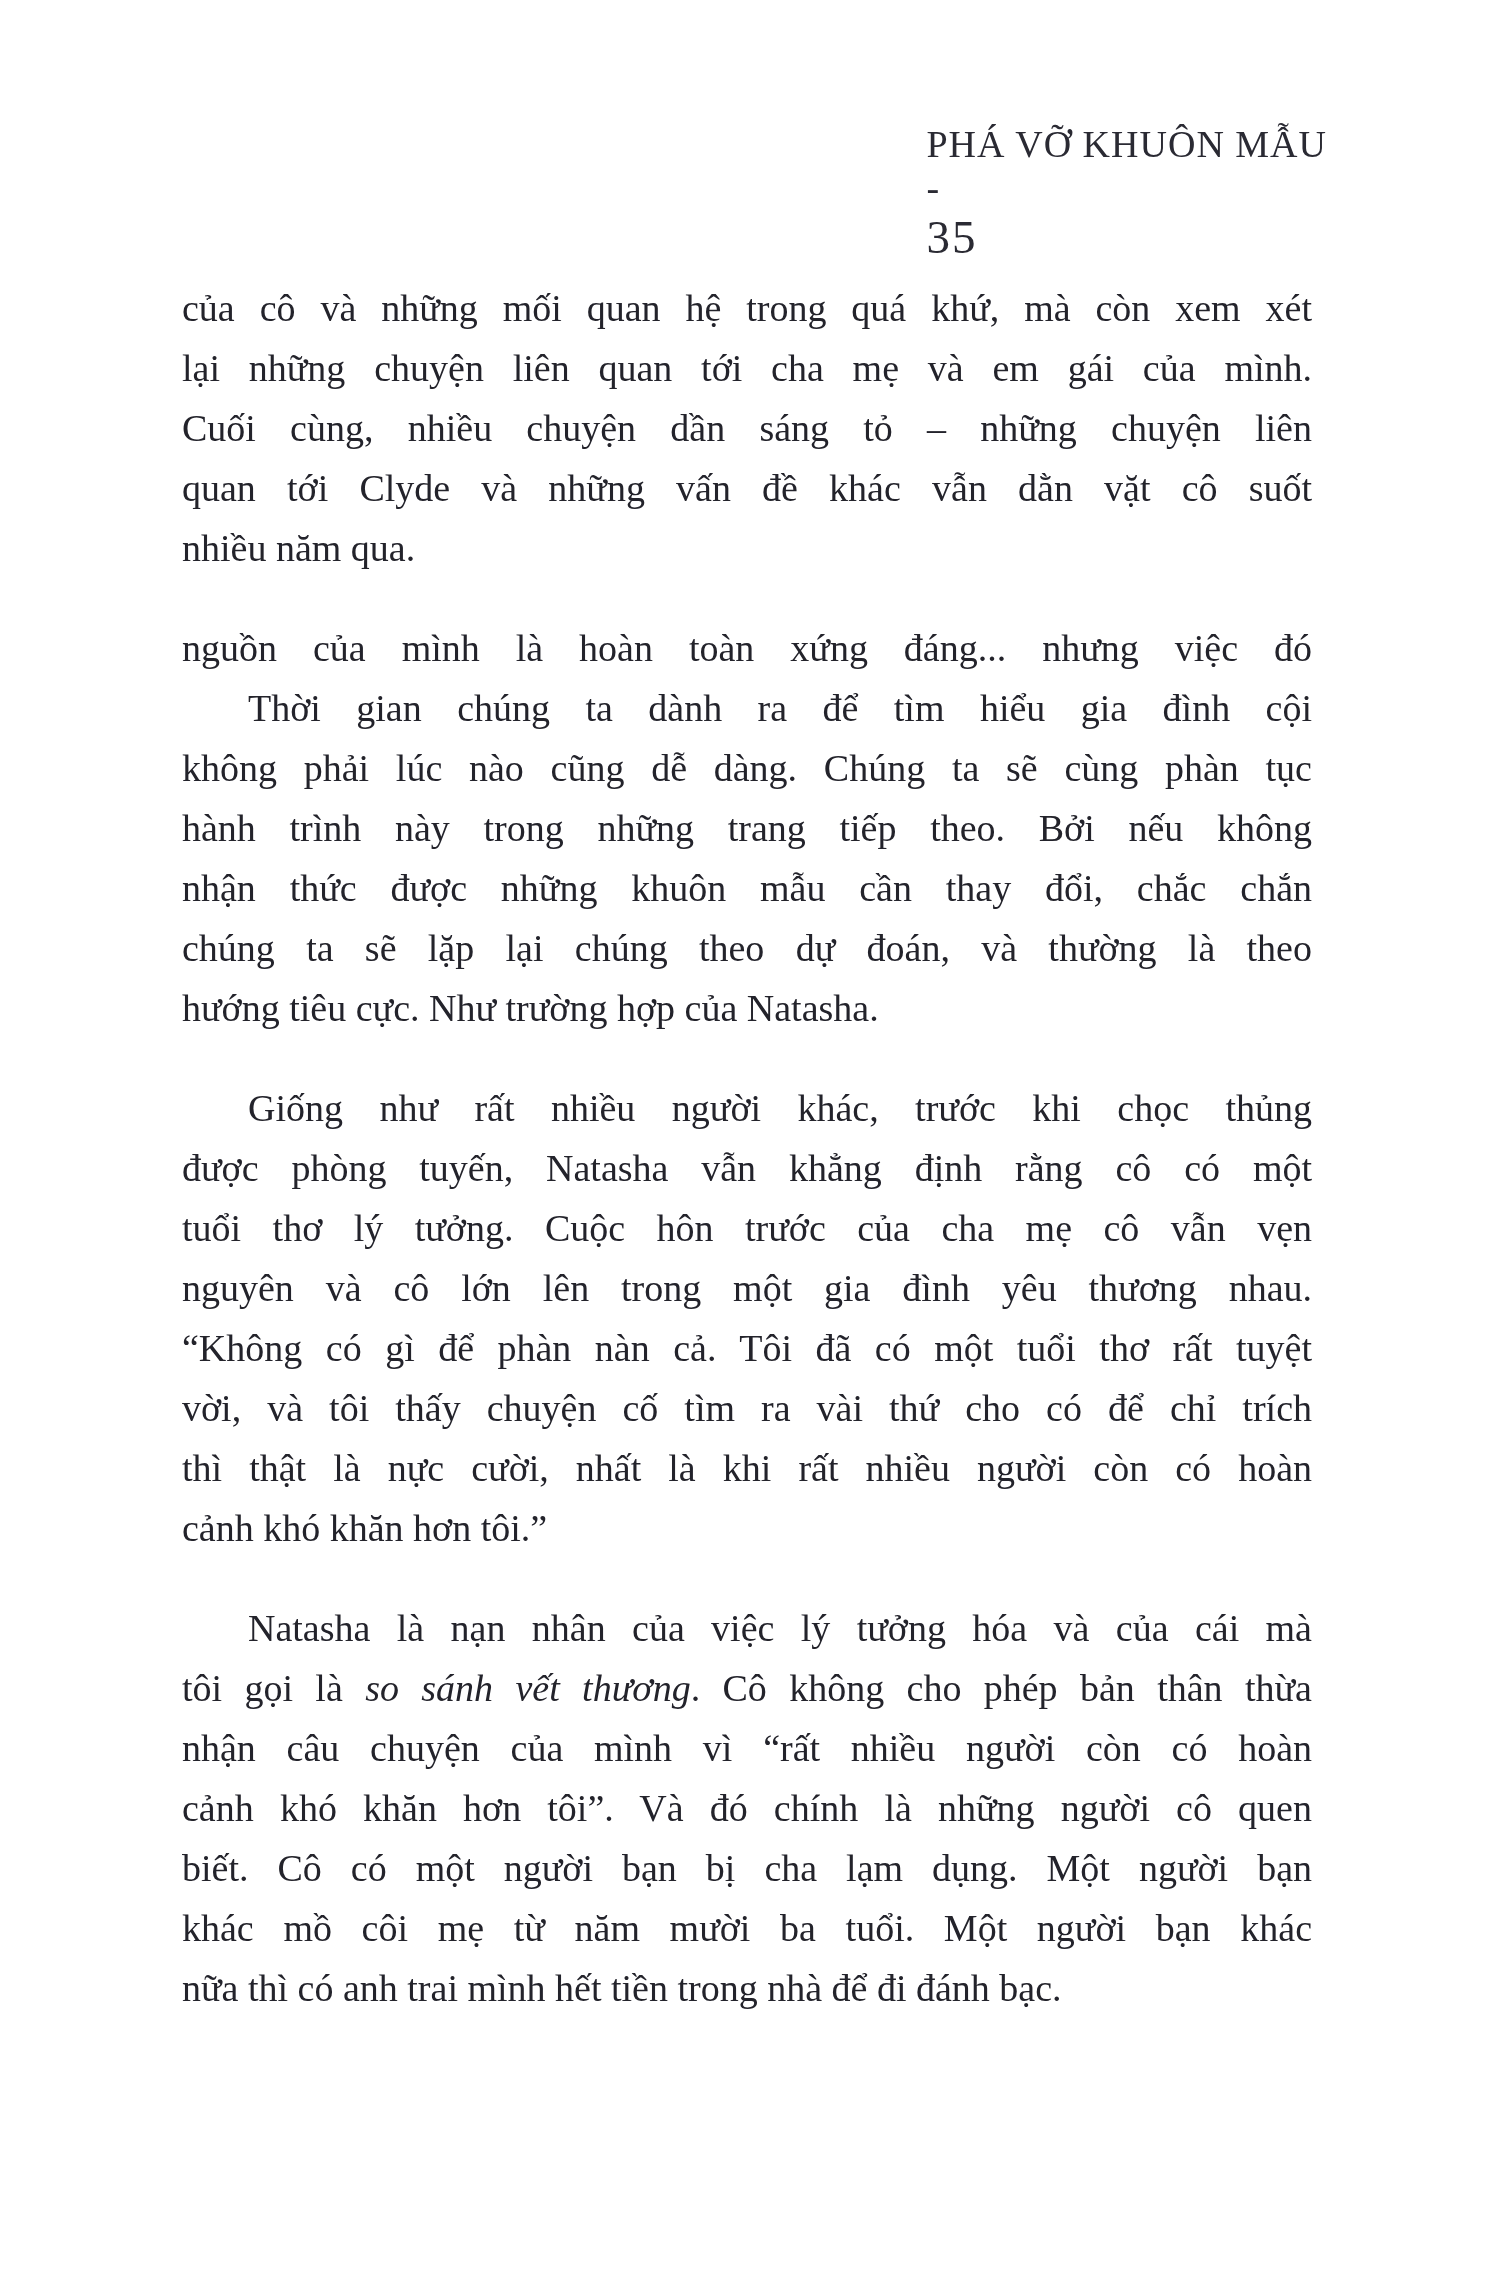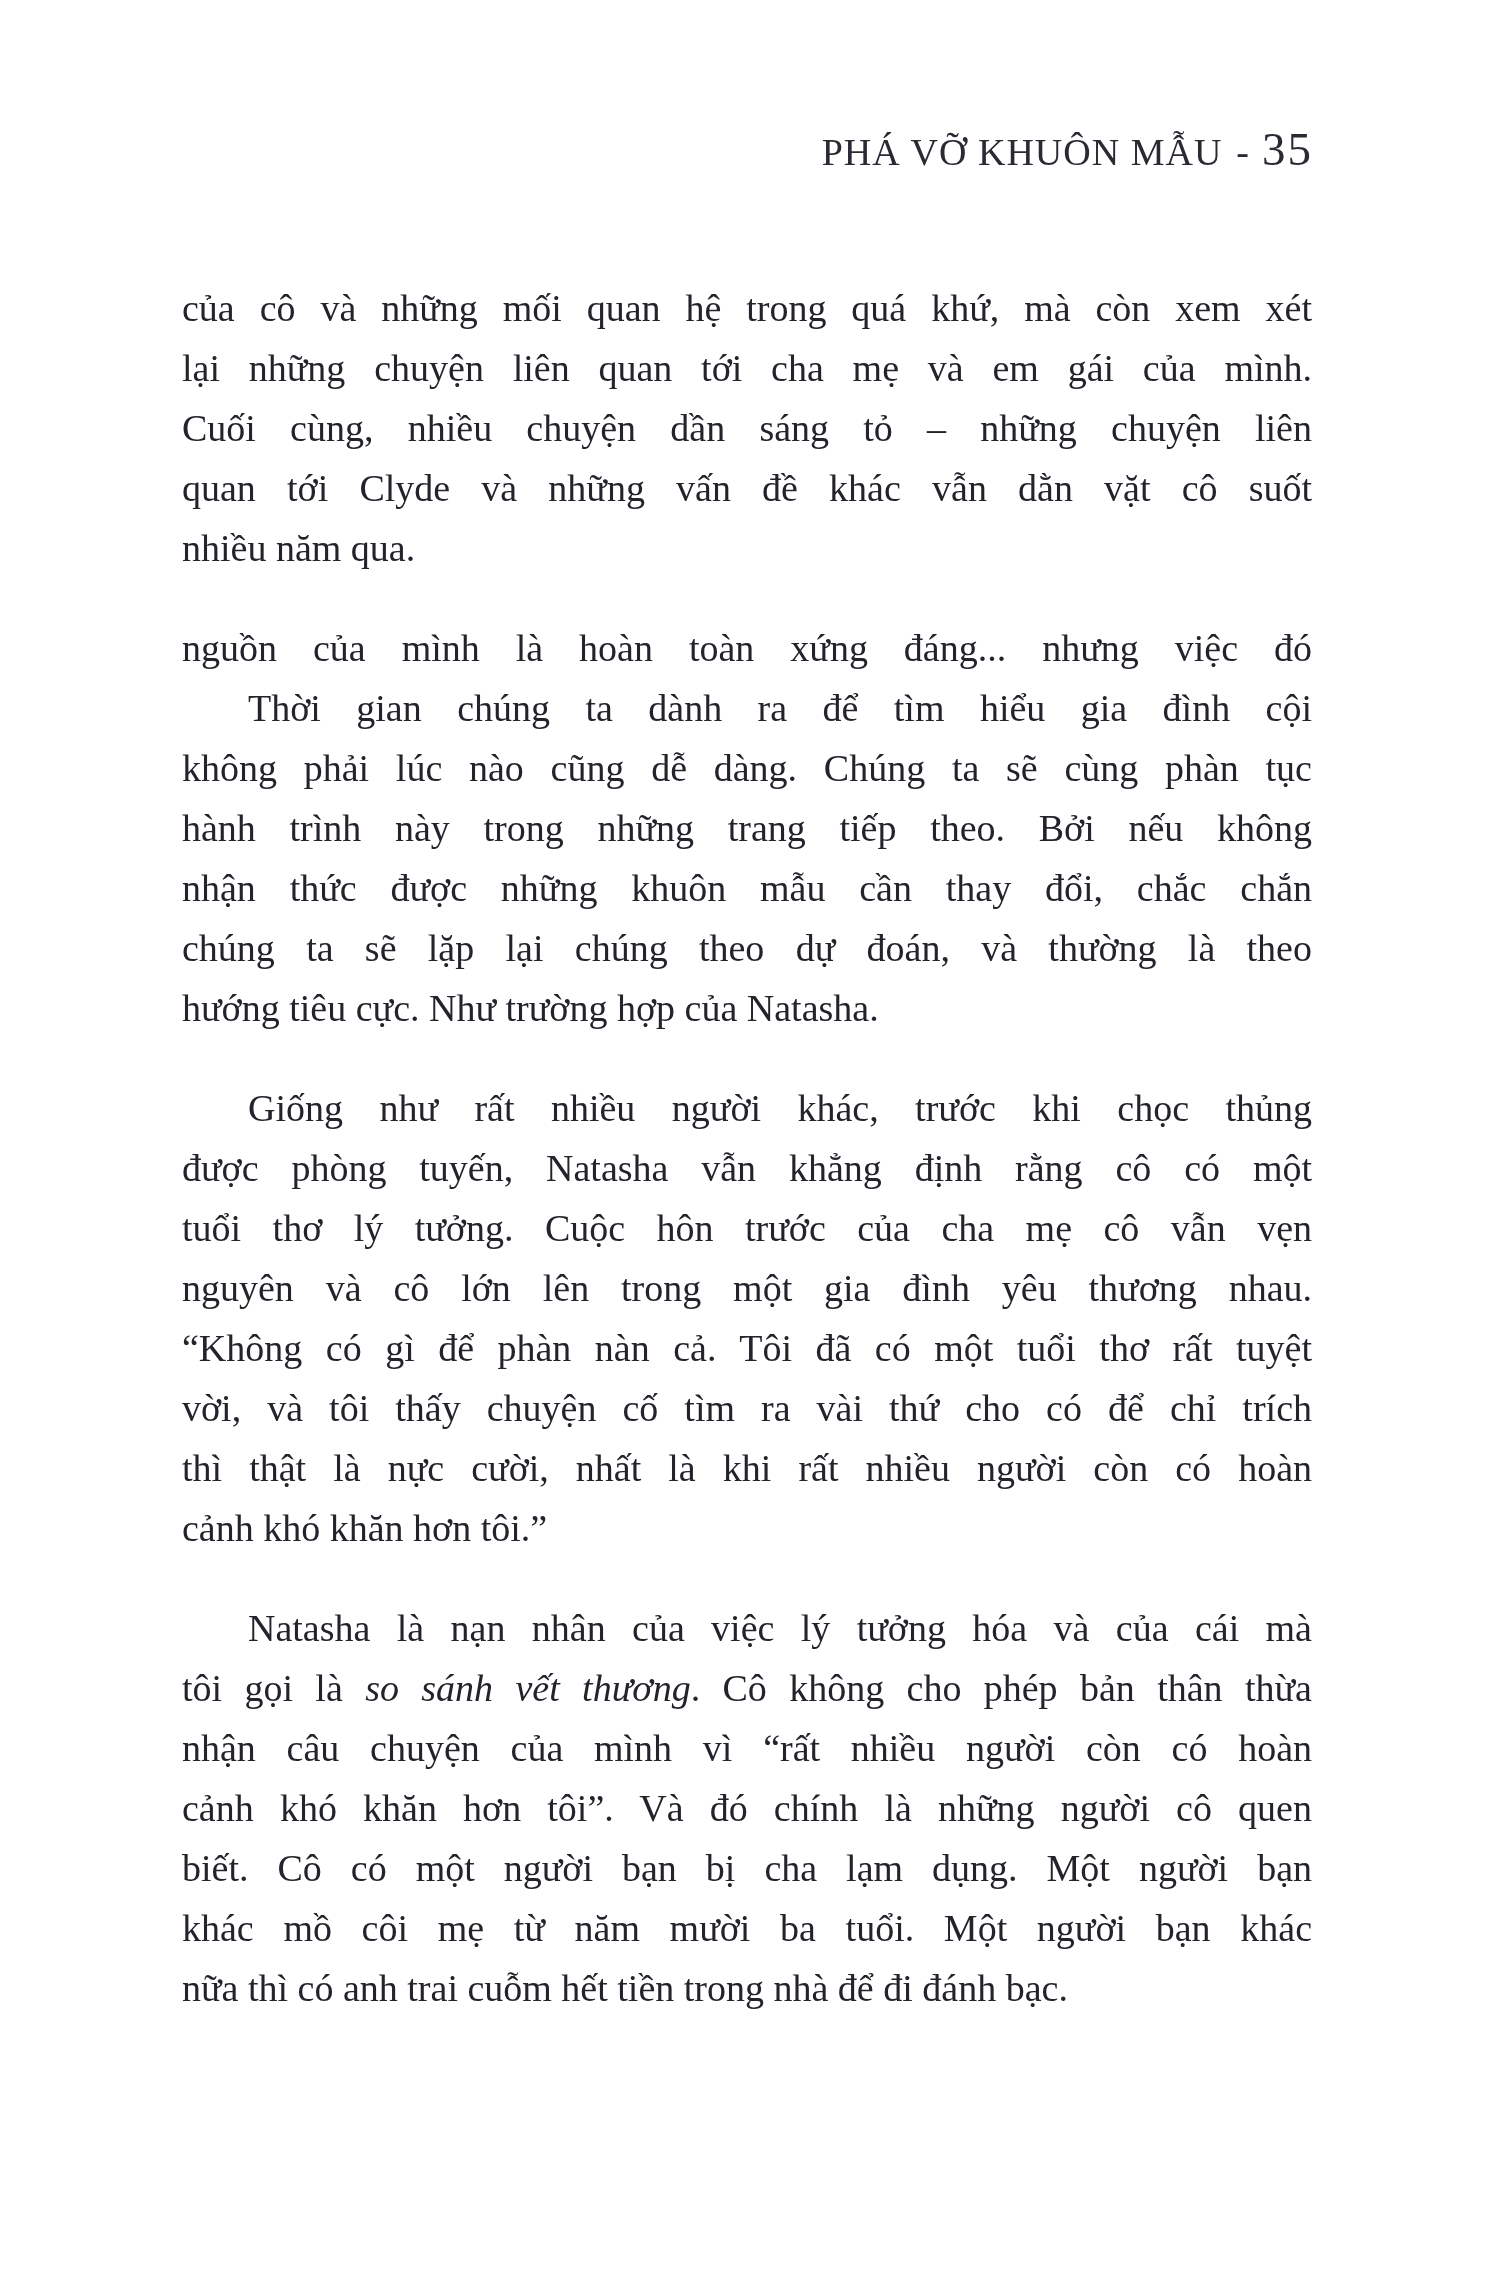--- a/index.html
+++ b/index.html
@@ -18,20 +18,21 @@
   }
   .page-header {
     position: absolute;
     top: 122px;
     right: 186px;
     display: flex;
     align-items: baseline;
     color: #2a2a33;
     letter-spacing: 1px;
     white-space: nowrap;
+    flex-direction: column;
   }
   .running-title {
     font-size: 38px;
     font-weight: 500;
   }
   .header-separator {
     font-size: 38px;
     margin: 0 12px 0 14px;
   }
   .page-number {
@@ -104,17 +105,17 @@
         <div class="line"><span>thì thật là nực cười, nhất là khi rất nhiều người còn có hoàn</span></div>
         <div class="line last"><span>cảnh khó khăn hơn tôi.”</span></div>
       </div>
       <div class="paragraph">
         <div class="line first-indent"><span>Natasha là nạn nhân của việc lý tưởng hóa và của cái mà</span></div>
         <div class="line"><span>tôi gọi là </span><span class="italic">so sánh vết thương</span><span>. Cô không cho phép bản thân thừa</span></div>
         <div class="line"><span>nhận câu chuyện của mình vì “rất nhiều người còn có hoàn</span></div>
         <div class="line"><span>cảnh khó khăn hơn tôi”. Và đó chính là những người cô quen</span></div>
         <div class="line"><span>biết. Cô có một người bạn bị cha lạm dụng. Một người bạn</span></div>
         <div class="line"><span>khác mồ côi mẹ từ năm mười ba tuổi. Một người bạn khác</span></div>
-        <div class="line last"><span>nữa thì có anh trai cuỗm hết tiền trong nhà để đi đánh bạc.</span></div>
+        <div class="line last"><span>nữa thì có anh trai mình hết tiền trong nhà để đi đánh bạc.</span></div>
       </div>
     </main>
 
 </div>
 
 </body></html>

